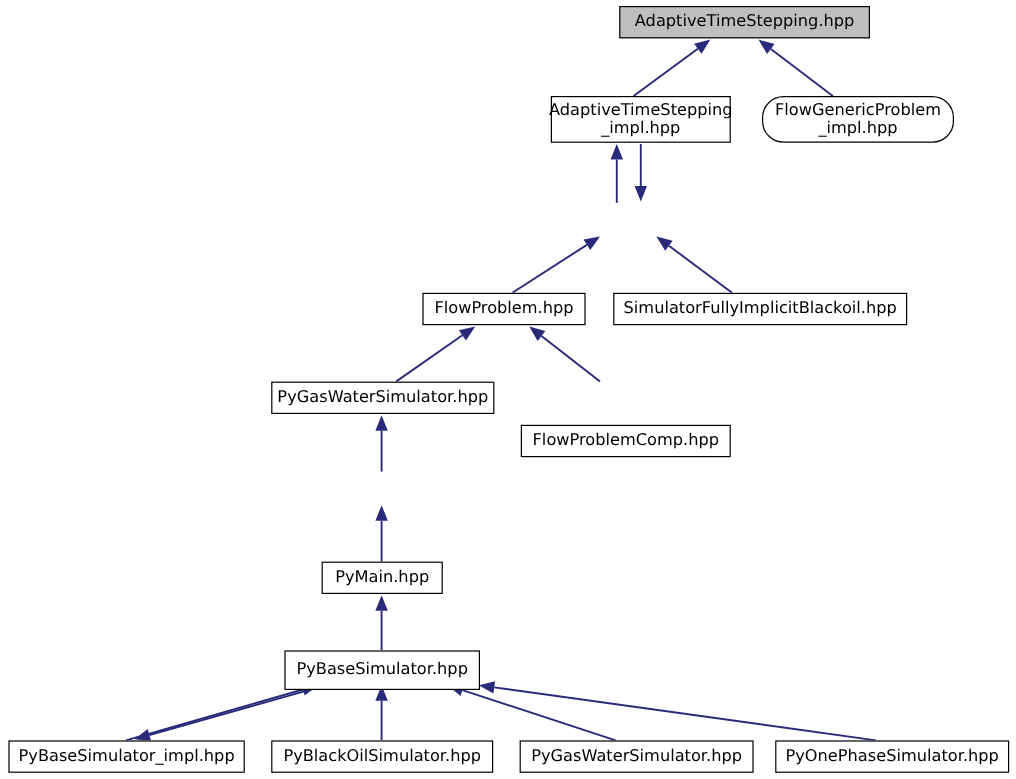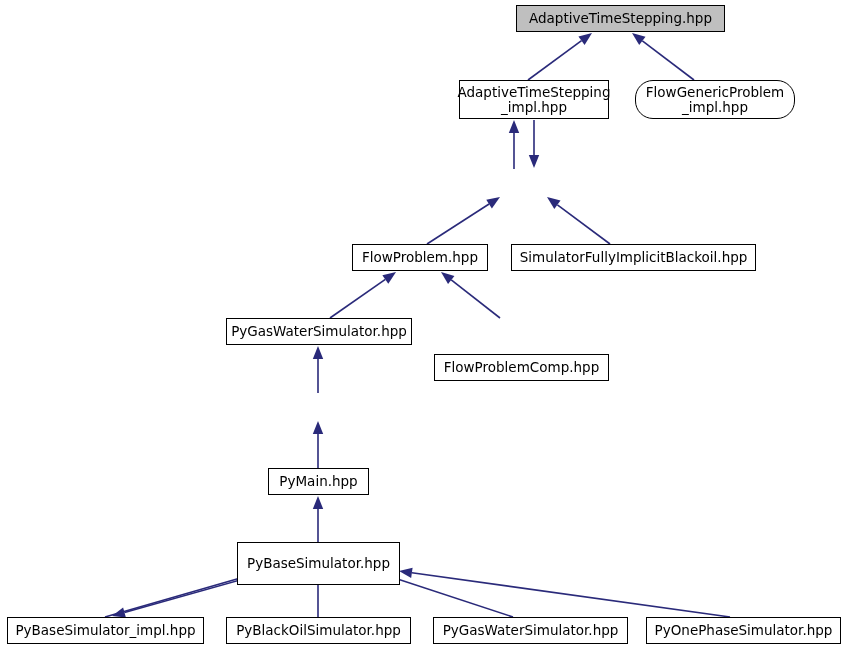--- a/index.html
+++ b/index.html
@@ -126,18 +126,18 @@
 <div class="node highlight" style="left: 516px; top: 5px; width: 209px; height: 27px;"><span class="label">AdaptiveTimeStepping.hpp</span></div>
     <div class="node" style="left: 459px; top: 80px; width: 150px; height: 39px;"><span class="label">AdaptiveTimeStepping
 _impl.hpp</span></div>
     <div class="node" style="left: 635px; top: 80px; width: 160px; height: 39px; border-radius: 18px;"><span class="label">FlowGenericProblem
 _impl.hpp</span></div>
     <div class="node" style="left: 352px; top: 244px; width: 136px; height: 27px;"><span class="label">FlowProblem.hpp</span></div>
     <div class="node" style="left: 511px; top: 244px; width: 245px; height: 27px;"><span class="label">SimulatorFullyImplicitBlackoil.hpp</span></div>
     <div class="node" style="left: 226px; top: 318px; width: 186px; height: 27px;"><span class="label">PyGasWaterSimulator.hpp</span></div>
     <div class="node" style="left: 434px; top: 318px; width: 175px; height: 27px; margin-top: 36px;"><span class="label">FlowProblemComp.hpp</span></div>
     <div class="node" style="left: 268px; top: 468px; width: 101px; height: 27px;"><span class="label">PyMain.hpp</span></div>
-    <div class="node" style="left: 237px; top: 542px; width: 163px; height: 43px;"><span class="label">PyBaseSimulator.hpp</span></div>
+    <div class="node" style="left: 237px; top: 542px; width: 163px; height: 33px;"><span class="label">PyBaseSimulator.hpp</span></div>
     <div class="node" style="left: 7px; top: 617px; width: 197px; height: 27px;"><span class="label">PyBaseSimulator_impl.hpp</span></div>
     <div class="node" style="left: 226px; top: 617px; width: 185px; height: 27px;"><span class="label">PyBlackOilSimulator.hpp</span></div>
     <div class="node" style="left: 433px; top: 617px; width: 195px; height: 27px;"><span class="label">PyGasWaterSimulator.hpp</span></div>
     <div class="node" style="left: 646px; top: 617px; width: 195px; height: 27px; text-align: center;"><span class="label">PyOnePhaseSimulator.hpp</span></div>
   </div>
 
 </body></html>

